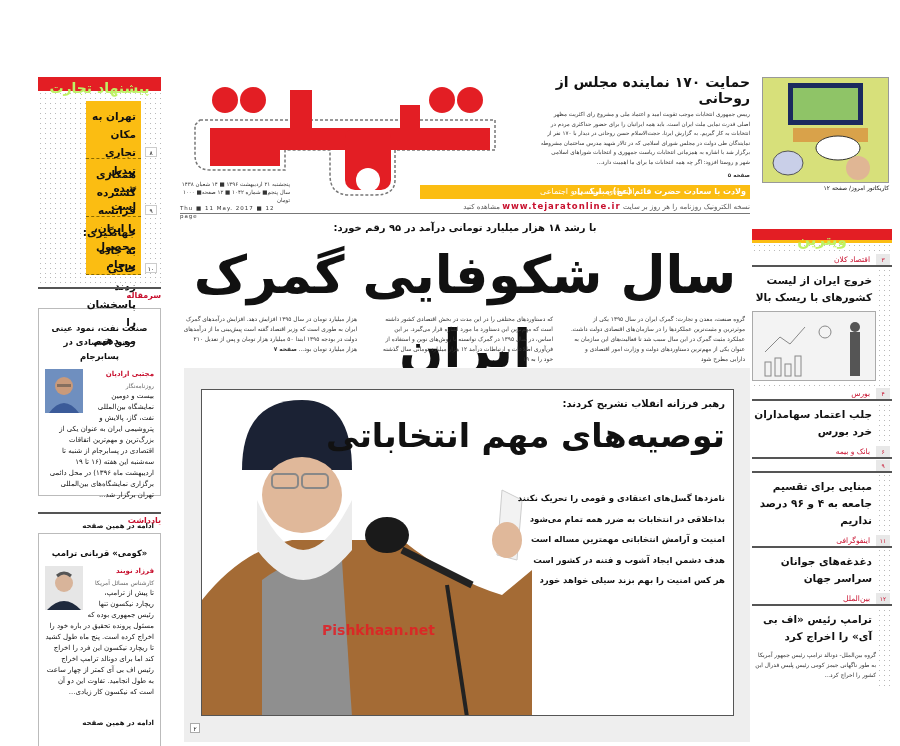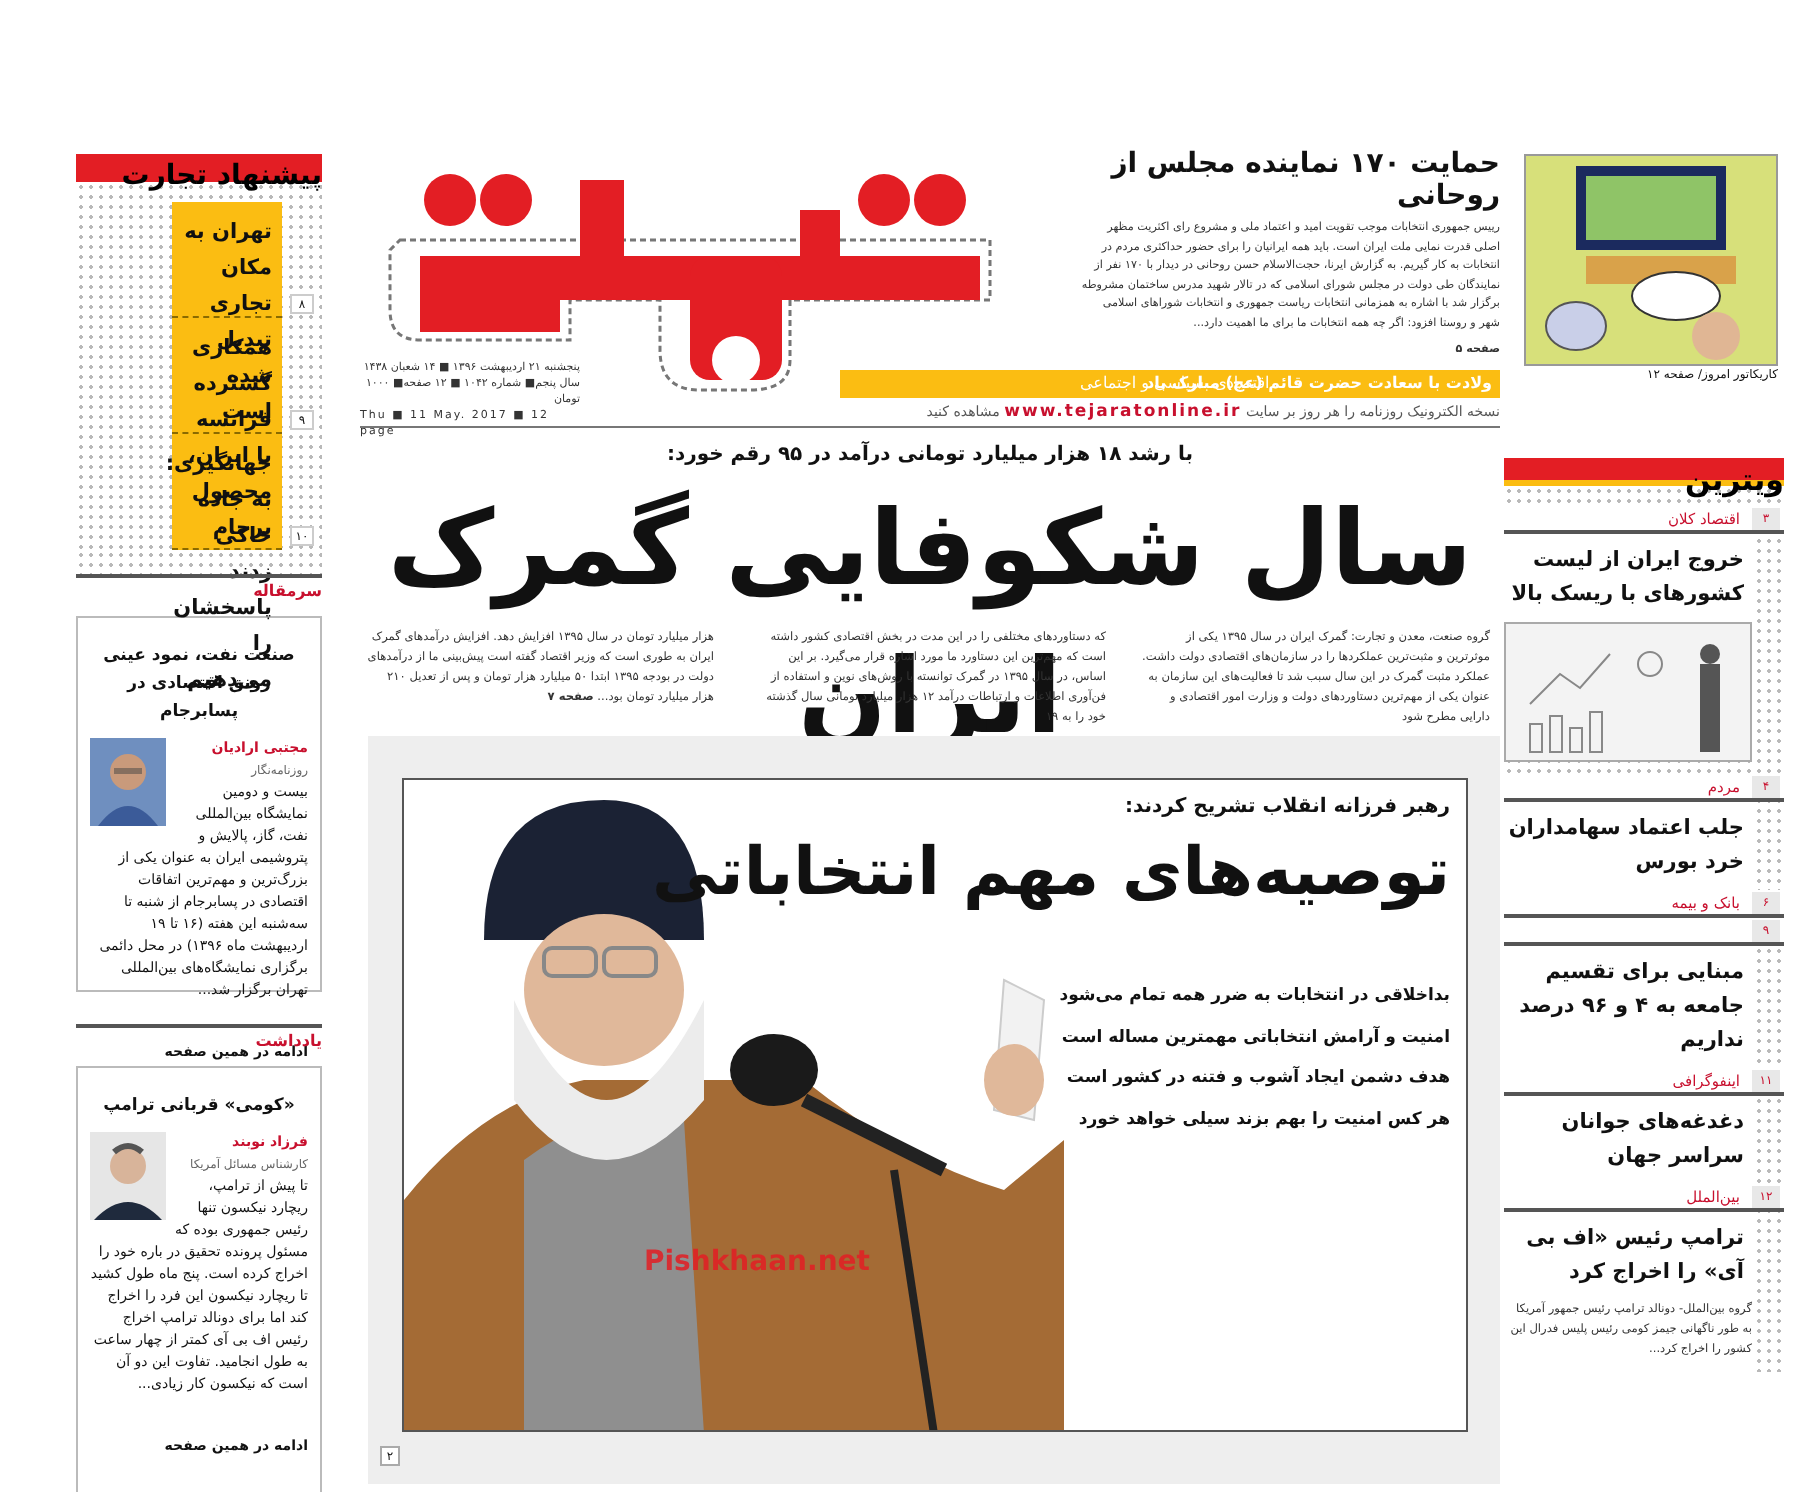--- a/index.html
+++ b/index.html
@@ -1,20 +1,20 @@
 <!DOCTYPE html>
 <html><head>
 <meta charset="utf-8">
 <style>
 *{box-sizing:border-box;margin:0;padding:0;}
 body{width:900px;height:746px;background:#fff;font-family:"DejaVu Sans",sans-serif;overflow:hidden;position:relative;color:#111;}
 .dots{background-image:radial-gradient(#b9b9b9 0.8px,transparent 1px);background-size:5px 5px;}
 
 #left{position:absolute;left:38px;top:77px;width:123px;}
-.sec-head{background:#e31e24;color:#000000;font-weight:bold;text-align:right;font-size:14px;height:14px;line-height:22px;direction:rtl;}
+.sec-head{background:#e31e24;color:#bef264;font-weight:bold;text-align:center;font-size:14px;height:14px;line-height:22px;direction:rtl;}
 .yellow-box{position:relative;padding-left:48px;}
 .yel-item{background:#fbbd12;margin-right:20px;height:58px;border-bottom:1px dashed #8a6a00;direction:rtl;font-size:10.5px;font-weight:bold;padding:6px 5px;line-height:18px;}
 .yel-num{position:absolute;right:4px;width:12px;height:10px;border:1px solid #ccc;font-size:6px;background:#fff;text-align:center;line-height:9px;}
 .op-box{border:1px solid #bbb;margin-top:8px;padding:6px;direction:rtl;font-size:7px;line-height:11px;background:#fff;}
 .op-label{direction:rtl;color:#c8102e;font-size:8px;font-weight:bold;border-top:2px solid #555;padding-top:2px;position:relative;}
 .op-title{font-size:8.5px;font-weight:bold;text-align:center;line-height:14px;margin:6px 0;}
 .author{color:#c8102e;font-size:7px;font-weight:bold;}
 .photo{float:left;width:38px;height:44px;margin:0 4px 2px 0;}
 .more{font-weight:bold;font-size:7px;margin-top:20px;}
 
@@ -165,21 +165,21 @@
               <rect x="30" y="52" width="6" height="12"></rect>
               <rect x="40" y="44" width="6" height="20"></rect>
               <circle cx="70" cy="20" r="6"></circle>
             </g>
             <rect x="95" y="20" width="10" height="44" fill="#555"></rect>
             <circle cx="100" cy="15" r="5" fill="#555"></circle>
           </svg>
       </div>
     </div>
     <div class="vit-item" style="margin-top:6px">
-      <div class="vit-tag" style="background:#fff"><span class="vit-num">۴</span><span>مردم</span></div>
+      <div class="vit-tag" style="background:#fff"><span class="vit-num">۴</span><span>بورس</span></div>
       <div class="vit-title" style="background:#fff">جلب اعتماد سهامداران خرد بورس</div>
     </div>
     <div class="vit-item">
       <div class="vit-tag" style="background:#fff"><span class="vit-num">۶</span><span>بانک و بیمه</span></div>
     </div>
     <div class="vit-item">
       <div class="vit-tag" style="background:#fff"><span class="vit-num">۹</span><span></span></div>
       <div class="vit-title" style="background:#fff">مبنایی برای تقسیم جامعه به ۴ و ۹۶ درصد نداریم</div>
     </div>
     <div class="vit-item">
@@ -213,19 +213,20 @@
     <ellipse cx="185" cy="145" rx="22" ry="18" fill="#1a1a1a"></ellipse>
     <line x1="200" y1="160" x2="270" y2="195" stroke="#222" stroke-width="7"></line>
     <line x1="245" y1="195" x2="265" y2="327" stroke="#222" stroke-width="4"></line>
     <path d="M300 100 L320 110 L315 170 L295 165Z" fill="#f2f2f2" stroke="#ccc"></path>
     <ellipse cx="305" cy="150" rx="15" ry="18" fill="#e0b89a"></ellipse>
     <text x="120" y="245" fill="#e31e24" font-size="14" font-weight="bold" font-family="DejaVu Sans, sans-serif" opacity="0.85">Pishkhaan.net</text>
   </svg>
   <div id="photo-kicker">رهبر فرزانه انقلاب تشریح کردند:</div>
   <div id="photo-head">توصیه‌های مهم انتخاباتی</div>
   <div id="photo-bullets">
+    <div>نامزدها گسل‌های اعتقادی و قومی را تحریک نکنند</div>
     <div>بداخلاقی در انتخابات به ضرر همه تمام می‌شود</div>
     <div>امنیت و آرامش انتخاباتی مهمترین مساله است</div>
     <div>هدف دشمن ایجاد آشوب و فتنه در کشور است</div>
     <div>هر کس امنیت را بهم بزند سیلی خواهد خورد</div>
   </div>
 </div>
 <div class="page-num" style="left:190px;top:723px">۲</div>
 
 </body></html>

